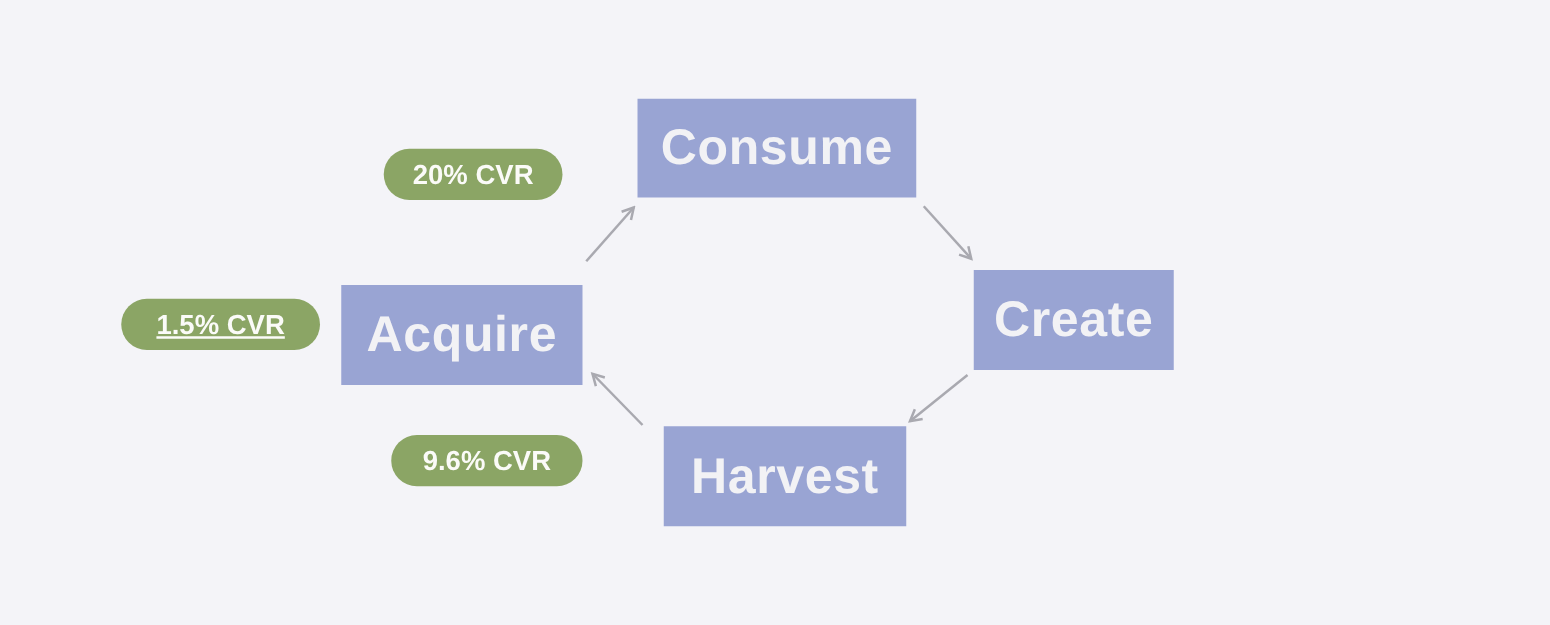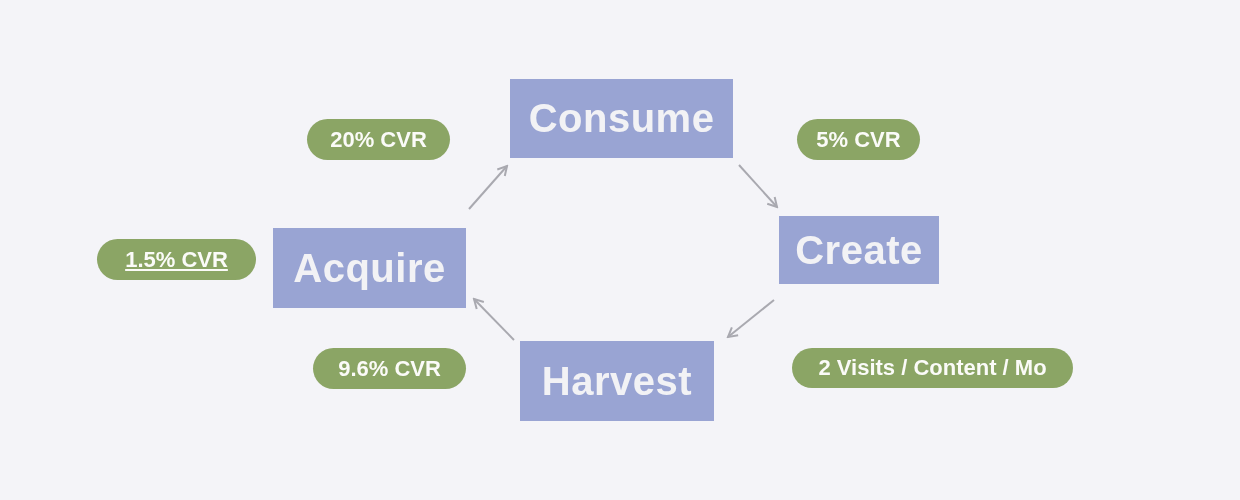--- a/index.html
+++ b/index.html
@@ -69,45 +69,39 @@
     <line x1="469" y1="209" x2="507" y2="166" marker-end="url(#ah)"></line>
     <line x1="739" y1="165" x2="777" y2="207" marker-end="url(#ah)"></line>
     <line x1="774" y1="300" x2="728" y2="337" marker-end="url(#ah)"></line>
     <line x1="514" y1="340" x2="474" y2="299" marker-end="url(#ah)"></line>
   </svg>
 
   <div class="node" style="left:510px; top:79px; width:223px; height:79px;">
     <span>Consume</span>
   </div>
 
-  <div class="node" style="left:779px; top:216px; width:160px; height:68px;">
+  <div class="node" style="left:779px; top:216px; width:160px; height:80px;">
     <span>Create</span>
   </div>
 
-  <div class="node" style="left:520px; top:341px; width:194px; height:80px;">
+  <div class="node" style="left:531px; top:341px; width:194px; height:80px;">
     <span>Harvest</span>
   </div>
 
   <div class="node" style="left:273px; top:228px; width:193px; height:80px;">
     <span>Acquire</span>
   </div>
 
   <div class="pill" style="left:307px; top:119px; width:143px; height:41px;text-align:right;">
     <span>20% CVR</span>
   </div>
 
-  <div class="pill" style="left:797px; top:119px; width:123px; height:41px;">
-    <span>5% CVR</span>
-  </div>
 
   <div class="pill" style="left:97px; top:239px; width:159px; height:41px;text-decoration:underline;">
     <span>1.5% CVR</span>
   </div>
 
   <div class="pill" style="left:313px; top:348px; width:153px; height:41px;">
     <span>9.6% CVR</span>
   </div>
 
-  <div class="pill" style="left:792px; top:348px; width:281px; height:40px;">
-    <span>2 Visits / Content / Mo</span>
-  </div>
 
 </div>
 
 </body></html>

